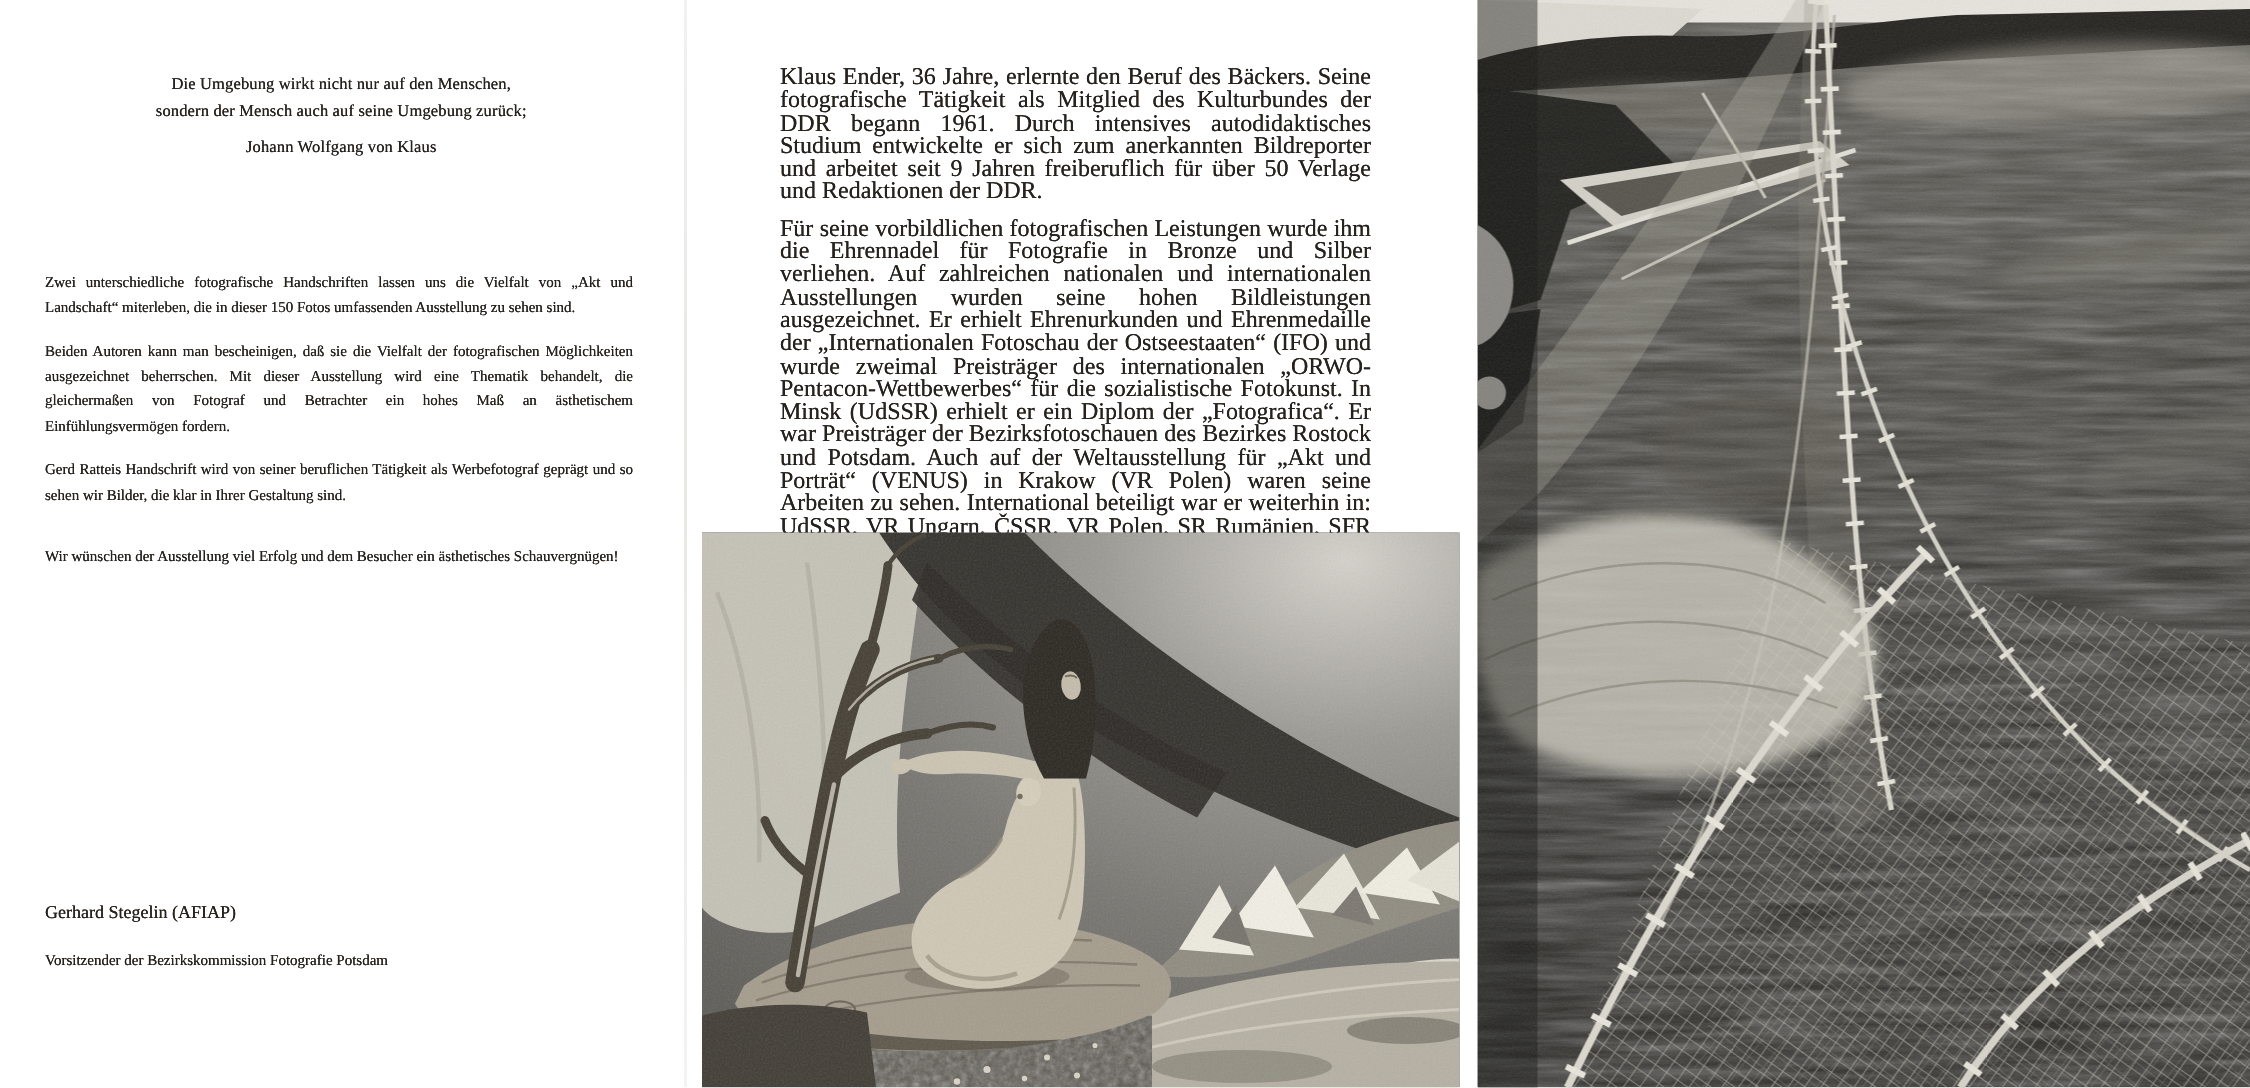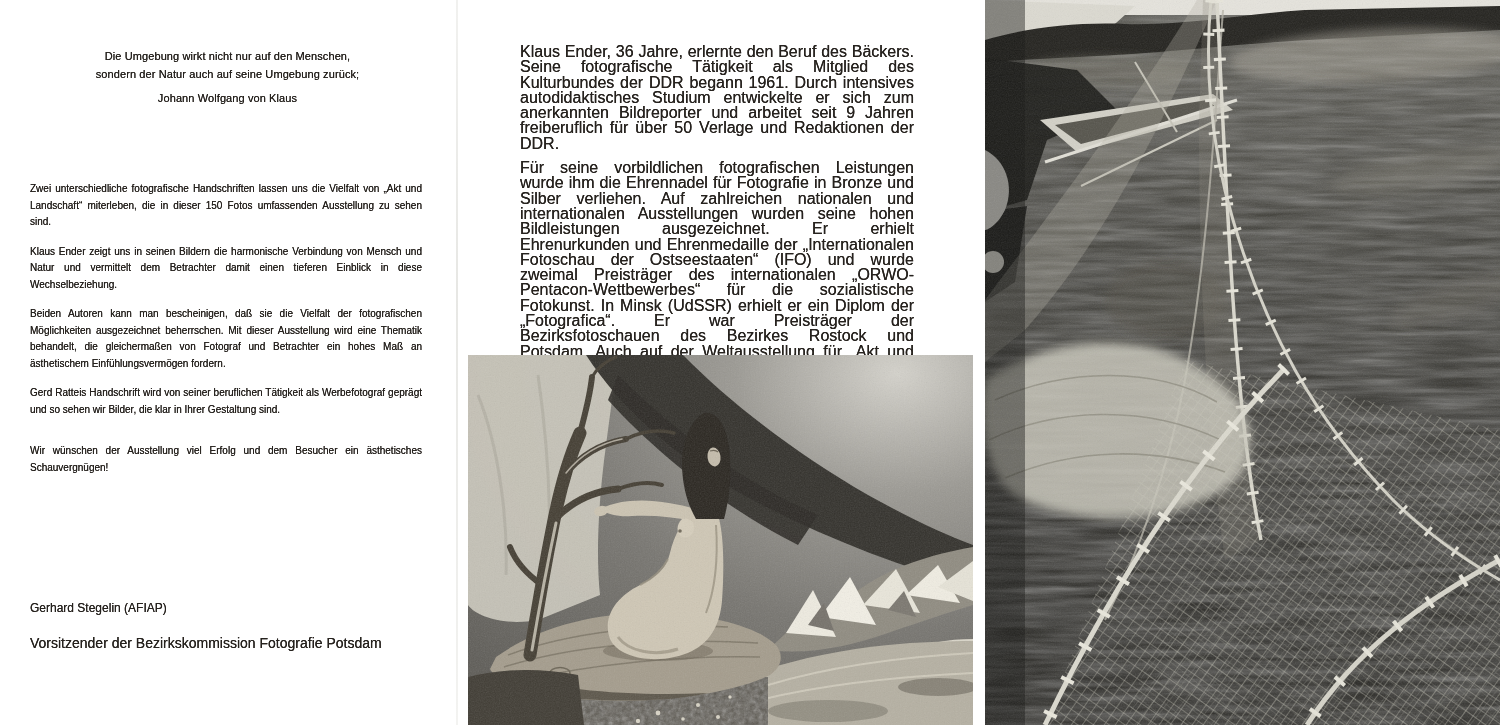--- a/index.html
+++ b/index.html
@@ -1,29 +1,29 @@
 <!DOCTYPE html>
 <html lang="de"><head>
 <meta charset="utf-8">
 <style>
   html,body{margin:0;padding:0;background:#ffffff;}
   .page{position:relative;width:1500px;height:725px;background:#ffffff;overflow:hidden;
-        font-family:Liberation Sans, sans-serif;color:#26221e;}
+        font-family:Liberation Serif, serif;color:#26221e;}
   .abs{position:absolute;}
   .serif-text{text-shadow:0 0 .35px currentColor;}
   
   .quote{left:15px;top:48px;width:425px;text-align:center;font-size:11px;line-height:17.5px;
          letter-spacing:.1px;}
   .quote .attribution{margin-top:7px;}
   .body-left{left:30px;top:181px;width:392px;font-size:10px;line-height:16.5px;
              text-align:justify;hyphens:auto;}
   .body-left p{margin:0 0 13px 0;}
   .body-left p.wish{margin-top:25px;}
   .sig-name{left:30px;top:601px;font-size:12px;}
-  .sig-title{left:30px;top:635px;font-size:14px;}
+  .sig-title{left:30px;top:635px;font-size:10px;}
   
   .gutter{left:456px;top:0;width:2px;height:725px;
           background:linear-gradient(180deg,#f1f1ef,#e7e7e4 40%,#f3f3f1);}
   
   .body-mid{left:520px;top:44px;width:394px;font-size:16px;line-height:15.3px;
             text-align:justify;hyphens:auto;}
   .body-mid p{margin:0 0 9px 0;}
   .body-mid .credit{text-align:right;margin-top:20px;}
   
   .photo{position:absolute;overflow:hidden;background:#6b6b66;}
@@ -31,27 +31,26 @@
   #photo-nets{left:985px;top:0;width:515px;height:725px;}
   .photo svg{display:block;width:100%;height:100%;}
 </style>
 </head>
 <body>
 
 <div class="page">
 
   <div class="abs quote serif-text">
     <div>Die Umgebung wirkt nicht nur auf den Menschen,</div>
-    <div>sondern der Natur auch auf seine Umgebung zurück;</div>
+    <div>sondern der Mensch auch auf seine Umgebung zurück;</div>
     <div class="attribution">Johann Wolfgang von Klaus</div>
   </div>
 
   <div class="abs body-left serif-text">
     <p>Zwei unterschiedliche fotografische Handschriften lassen uns die Vielfalt von „Akt und Landschaft“ miterleben, die in dieser 150 Fotos umfassenden Ausstellung zu sehen sind.</p>
-    <p>Klaus Ender zeigt uns in seinen Bildern die harmonische Verbindung von Mensch und Natur und vermittelt dem Betrachter damit einen tieferen Einblick in diese Wechselbeziehung.</p>
     <p>Beiden Autoren kann man bescheinigen, daß sie die Vielfalt der fotografischen Möglichkeiten ausgezeichnet beherrschen. Mit dieser Ausstellung wird eine Thematik behandelt, die gleichermaßen von Fotograf und Betrachter ein hohes Maß an ästhetischem Einfühlungsvermögen fordern.</p>
     <p>Gerd Ratteis Handschrift wird von seiner beruflichen Tätigkeit als Werbefotograf geprägt und so sehen wir Bilder, die klar in Ihrer Gestaltung sind.</p>
     <p class="wish">Wir wünschen der Ausstellung viel Erfolg und dem Besucher ein ästhetisches Schauvergnügen!</p>
   </div>
 
   <div class="abs sig-name serif-text">Gerhard Stegelin (AFIAP)</div>
   <div class="abs sig-title serif-text">Vorsitzender der Bezirkskommission Fotografie Potsdam</div>
 
   <div class="abs gutter"></div>
 

